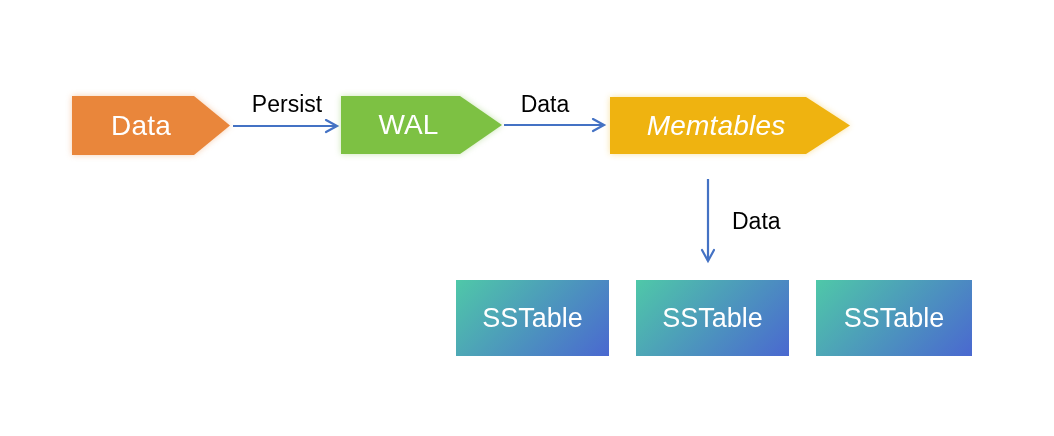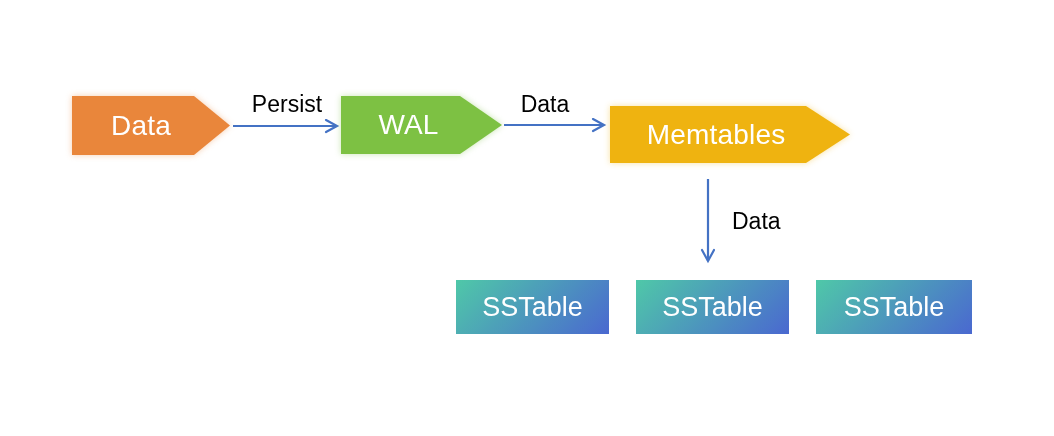--- a/index.html
+++ b/index.html
@@ -55,21 +55,21 @@
   .chevron.memtables{width:240px;height:57px;--tip:44px;}
   .edge-label{
     position:absolute;
     color:var(--edge-text);
     font-size:23px;
     white-space:nowrap;
   }
   .edge-label.centered{text-align:center;}
   .sstable{
     position:absolute;
-    height:54px;
+    height:76px;
     background:linear-gradient(135deg, var(--ss-g1) 0%, var(--ss-g2) 100%);
     display:flex;
     align-items:center;
     justify-content:center;
     color:var(--node-text);
     font-size:27px;
   }
 </style>
 </head>
 <body>
@@ -92,21 +92,21 @@
       <span>WAL</span>
     </div>
   </span>
 
   <span class="chevron-wrap" style="left: 72px; top: 96px; filter: drop-shadow(rgba(233, 134, 59, 0.4) 0px 0px 3px);">
     <div class="chevron data" style="background: rgb(233, 134, 59);">
       <span>Data</span>
     </div>
   </span>
 
-  <span class="chevron-wrap" style="left: 610px; top: 106px; filter: drop-shadow(rgba(239, 179, 16, 0.4) 0px 0px 3px);">
+  <span class="chevron-wrap" style="left: 610px; top: 97px; filter: drop-shadow(rgba(239, 179, 16, 0.4) 0px 0px 3px); font-style: italic;">
     <div class="chevron memtables" style="background: rgb(239, 179, 16);">
       <span>Memtables</span>
     </div>
   </span>
 
   <div class="edge-label centered" style="left:237px;top:91px;width:100px;">Persist</div>
 
   <div class="edge-label centered" style="left:495px;top:91px;width:100px;">Data</div>
 
   <div class="edge-label" style="left:732px;top:208px;">Data</div>

